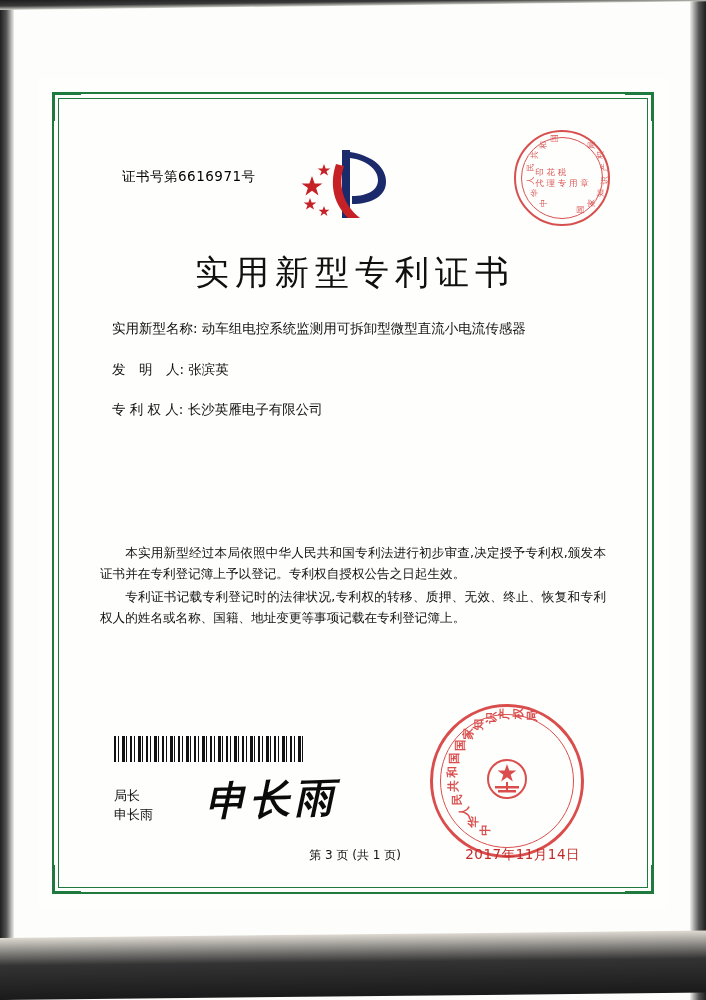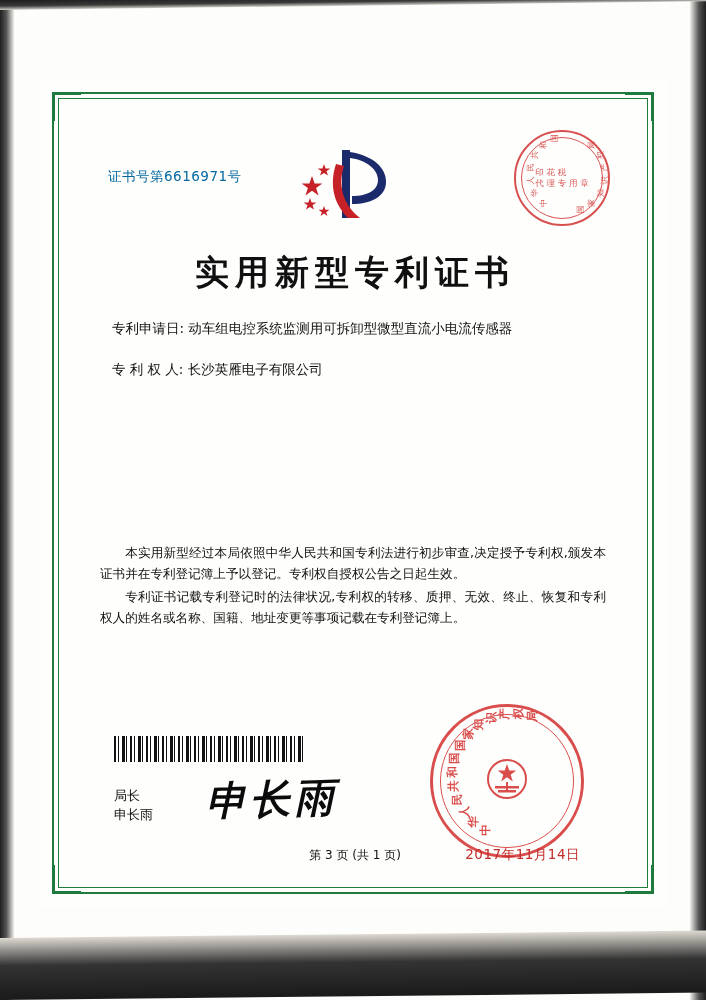--- a/index.html
+++ b/index.html
@@ -91,25 +91,25 @@
   .content {
     position: absolute;
     left: 52px;
     top: 46px;
     right: 48px;
     bottom: 36px;
   }
 
   .cert-no {
     position: absolute;
-    left: 18px;
+    left: 32px;
     top: 44px;
     font-size: 13.5px;
     letter-spacing: 0.5px;
-    color: #0369a1;
+    color: #000000;
     font-family: "DejaVu Sans", sans-serif;
   }
 
   
   .logo {
     position: absolute;
     left: 50%;
     transform: translateX(-50%);
     top: 18px;
     width: 130px;
@@ -158,21 +158,21 @@
     color: #cf2b2b;
     white-space: nowrap;
   }
 
   .title {
     position: absolute;
     left: 0; right: 0;
     top: 126px;
     text-align: center;
     font-size: 34px;
-    font-weight: bold;
+    font-weight: normal;
     letter-spacing: 6px;
     color: #101010;
     font-family: "DejaVu Sans", sans-serif;
   }
 
   .fields {
     position: absolute;
     left: 22px;
     right: 10px;
     top: 196px;
@@ -368,22 +368,26 @@
         <div class="seal-center-lines">
           <div>印 花 税</div>
           <div>代 理 专 用 章</div>
         </div>
       </div>
 
       <div class="title">实用新型专利证书</div>
 
       <div class="fields">
         <div class="field-row">
-          <span class="field-label">专利申请日:</span>
+          <span class="field-label">实用新型名称:</span>
           <span class="field-value">动车组电控系统监测用可拆卸型微型直流小电流传感器</span>
+        </div>
+        <div class="field-row">
+          <span class="field-label">发　明　人:</span>
+          <span class="field-value">张滨英</span>
         </div>
         <div class="field-row">
           <span class="field-label">专  利  权  人:</span>
           <span class="field-value">长沙英雁电子有限公司</span>
         </div>
       </div>
 
       <div class="body-text">
         <p>本实用新型经过本局依照中华人民共和国专利法进行初步审查,决定授予专利权,颁发本证书并在专利登记簿上予以登记。专利权自授权公告之日起生效。</p>
         <p>专利证书记载专利登记时的法律状况,专利权的转移、质押、无效、终止、恢复和专利权人的姓名或名称、国籍、地址变更等事项记载在专利登记簿上。</p>

